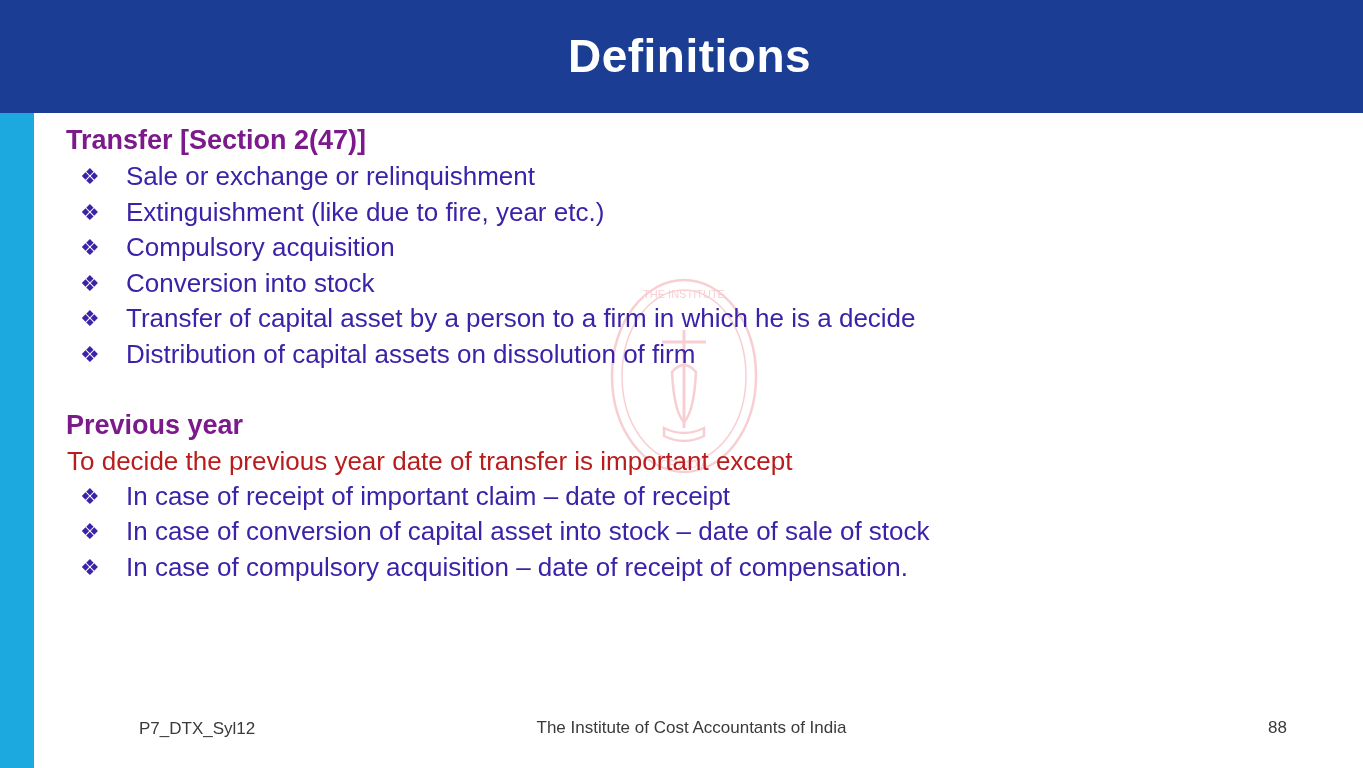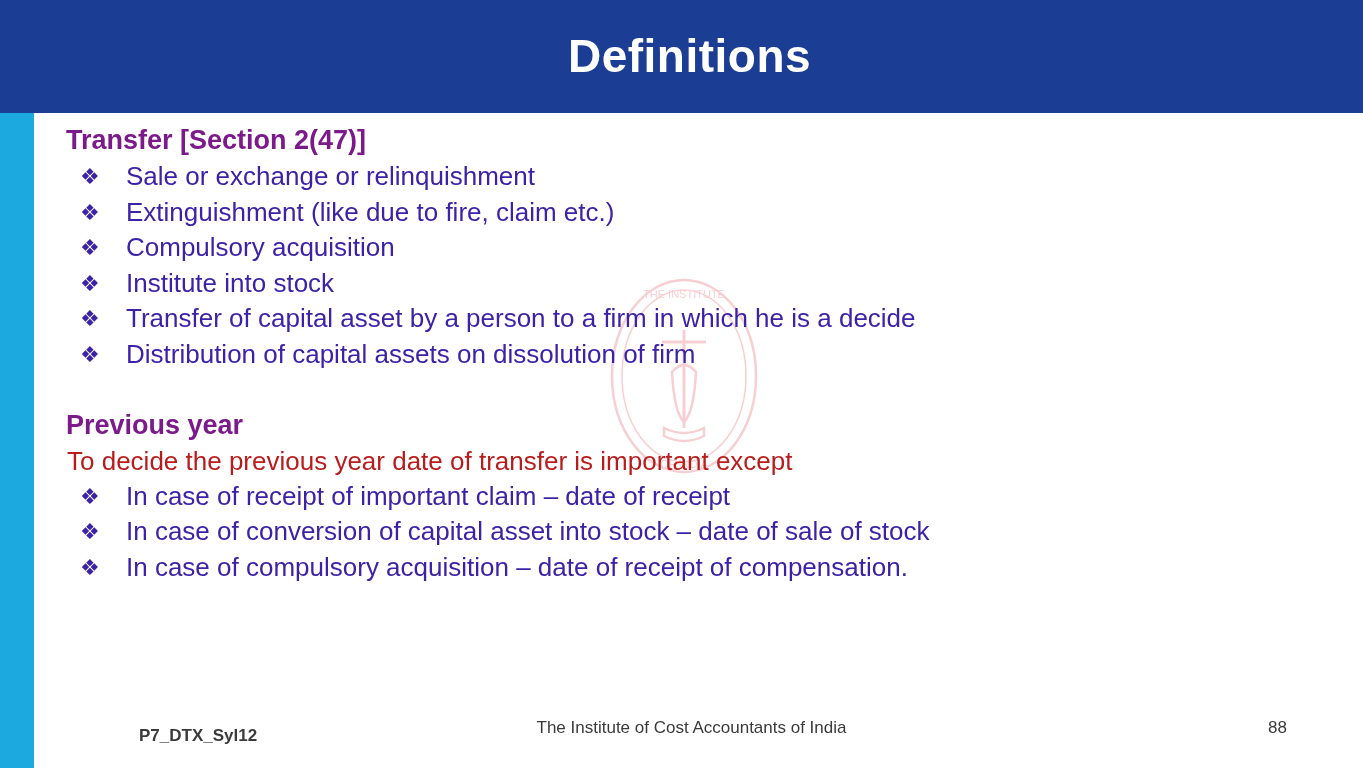--- a/index.html
+++ b/index.html
@@ -109,22 +109,21 @@
     left: 0;
     top: 718px;
     width: 1363px;
     height: 34px;
     font-size: 17px;
     color: #3a3a3a;
   }
   .footer .f-left {
     position: absolute;
     left: 139px;
-    top: 8px;
-    font-weight: bold;
+    top: 1px;
   }
   .footer .f-center {
     position: absolute;
     left: 10px;
     top: 0;
     width: 1363px;
     text-align: center;
   }
   .footer .f-right {
     position: absolute;
@@ -154,23 +153,23 @@
     <text x="84" y="30" text-anchor="middle" fill="#F2A8AF" font-size="11" font-family="Liberation Sans, sans-serif">THE INSTITUTE</text>
     <text x="84" y="200" text-anchor="middle" fill="#F2A8AF" font-size="11" font-family="Liberation Sans, sans-serif">OF INDIA</text>
   </svg>
 
   <div class="content">
 
     <div>
       <div class="heading">Transfer [Section 2(47)]</div>
       <ul class="bullets">
         <li><span class="bullet-mark">❖</span><span>Sale or exchange or relinquishment</span></li>
-        <li><span class="bullet-mark">❖</span><span>Extinguishment (like due to fire, claim etc.)</span></li>
+        <li><span class="bullet-mark">❖</span><span>Extinguishment (like due to fire, year etc.)</span></li>
         <li><span class="bullet-mark">❖</span><span>Compulsory acquisition</span></li>
-        <li><span class="bullet-mark">❖</span><span>Institute into stock</span></li>
+        <li><span class="bullet-mark">❖</span><span>Conversion into stock</span></li>
         <li><span class="bullet-mark">❖</span><span>Transfer of capital asset by a person to a firm in which he is a decide</span></li>
         <li><span class="bullet-mark">❖</span><span>Distribution of capital assets on dissolution of firm</span></li>
       </ul>
     </div>
 
     <div class="gap"></div>
 
     <div>
       <div class="heading">Previous year</div>
       <p class="plain-line">To decide the previous year date of transfer is important except</p>

